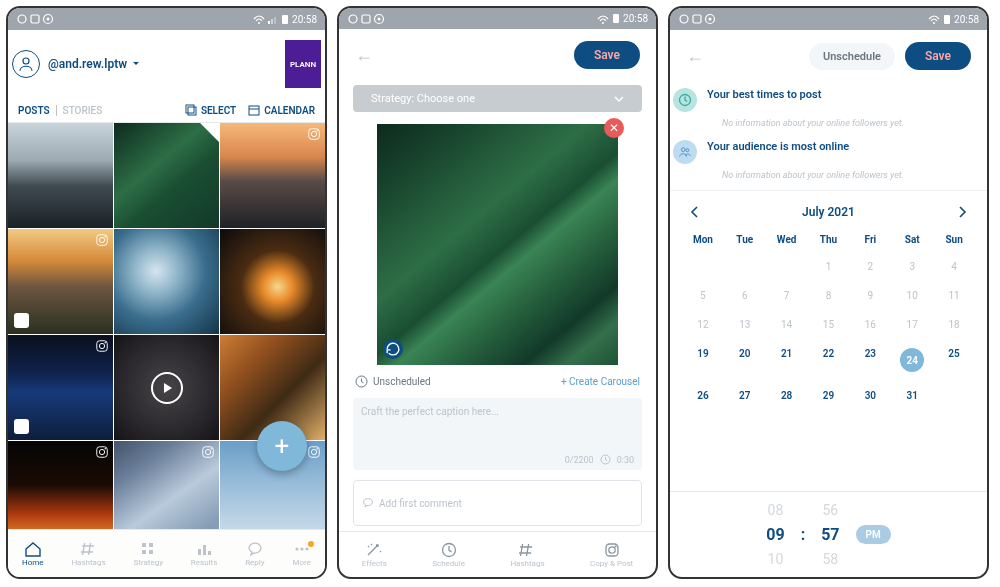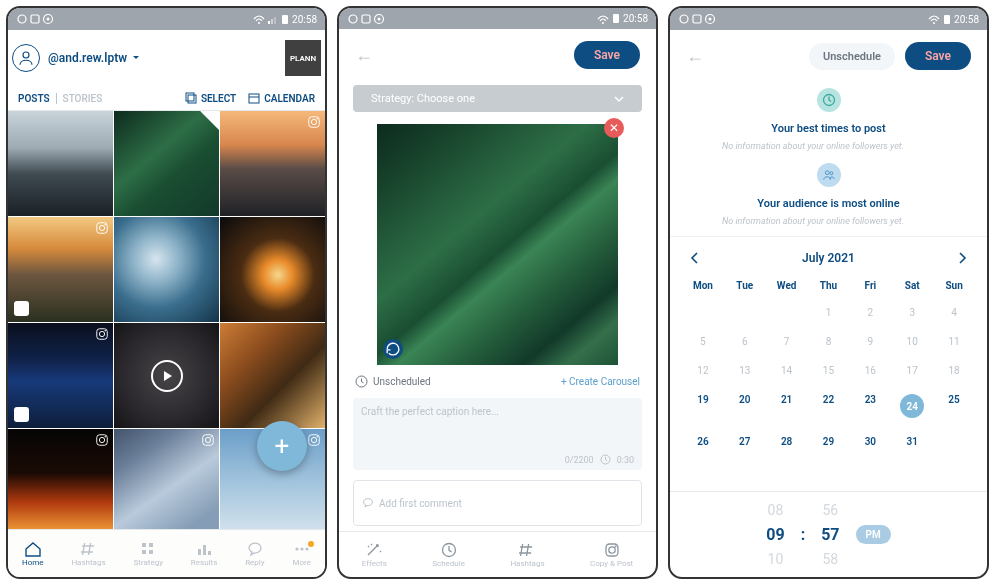--- a/index.html
+++ b/index.html
@@ -5,21 +5,21 @@
   *{box-sizing:border-box;margin:0;padding:0;font-family:-apple-system,BlinkMacSystemFont,"Segoe UI",Roboto,sans-serif;}
   body{background:#fff;display:flex;gap:10px;padding:6px;width:1000px;height:587px;}
   .phone{width:321px;height:573px;border:2px solid #333;border-radius:14px;background:#fff;display:flex;flex-direction:column;overflow:hidden;position:relative;}
   .statusbar{height:22px;background:#9fa5ad;display:flex;justify-content:space-between;align-items:center;padding:0 8px;font-size:10px;color:#fff;}
   .statusbar .left svg, .statusbar .right svg{vertical-align:middle;}
   .statusbar .right{display:flex;align-items:center;gap:3px;}
   .hdr-row{display:flex;align-items:center;padding:10px 4px;justify-content:space-between;}
   .avatar-ring{width:28px;height:28px;border:1.5px solid #0e4d82;border-radius:50%;display:flex;align-items:center;justify-content:center;}
   .avatar-ring svg{width:18px;height:18px;}
   .handle{color:#0e4d82;font-weight:600;font-size:12px;margin-left:8px;display:flex;align-items:center;gap:5px;}
-  .plann-badge{width:36px;height:36px;background:#404040;color:#fff;font-size:8px;font-weight:600;display:flex;align-items:center;justify-content:center;}
+  .plann-badge{width:36px;height:48px;background:#4c1d95;color:#fff;font-size:8px;font-weight:600;display:flex;align-items:center;justify-content:center;}
   .tabs-row{display:flex;justify-content:center;gap:16px;font-size:10px;color:#0e4d82;padding:2px 0 8px;font-weight:600;}
   .tabs-row .tab{display:flex;align-items:center;gap:4px;}
   .tab.inactive{color:#bcc3cb;}
   .subhdr{display:flex;align-items:center;padding:6px 10px;border-bottom:1px solid #e6e9ec;font-size:10px;color:#0e4d82;font-weight:600;}
   .subhdr .sel{margin-left:auto;display:flex;align-items:center;gap:4px;}
   .subhdr .cal{margin-left:12px;display:flex;align-items:center;gap:4px;}
   .stories-lbl{color:#bcc3cb;font-weight:500;}
   .divider-v{width:1px;height:11px;background:#bcc3cb;margin:0 6px;}
   .grid3{display:grid;grid-template-columns:repeat(3,1fr);gap:1px;}
   .cell{aspect-ratio:1/1;position:relative;overflow:hidden;}
@@ -44,21 +44,21 @@
   .status-row{display:flex;justify-content:space-between;align-items:center;padding:6px 16px;font-size:10px;}
   .unsched{color:#6d7680;display:flex;align-items:center;gap:5px;}
   .create-car{color:#5a9fc9;}
   .caption-box{margin:4px 14px;background:#f2f6f8;min-height:72px;border-radius:4px;padding:8px;font-size:10px;color:#bcc3cb;position:relative;}
   .cap-counter{position:absolute;bottom:5px;right:8px;font-size:9px;color:#bcc3cb;display:flex;gap:6px;align-items:center;}
   .first-comment{margin:6px 14px 5px;border:1px solid #e0e4e8;border-radius:4px;padding:16px 8px;font-size:10px;color:#bcc3cb;display:inline-flex;align-items:center;gap:5px;}
   .p2-bnav{height:48px;border-top:1px solid #e6e9ec;display:flex;justify-content:space-around;align-items:center;}
   
   .p3-btns{display:flex;align-items:center;gap:10px;}
   .unsched-pill{background:#f2f6f8;color:#6d7680;border-radius:18px;padding:7px 14px;font-size:11px;font-weight:600;}
-  .info-row{display:flex;align-items:center;gap:10px;padding:6px 12px;flex-direction:column;}
+  .info-row{display:flex;align-items:flex-start;gap:10px;padding:6px 3px;}
   .info-ic{width:24px;height:24px;border-radius:50%;display:flex;align-items:center;justify-content:center;}
   .info-ic.t{background:#b7e4e0;}
   .info-ic.a{background:#bedcf0;}
   .info-title{font-size:11px;color:#0e4d82;font-weight:600;}
   .info-sub{font-size:9px;color:#bcc3cb;font-style:italic;padding:0 18px 6px 52px;}
   .cal-hdr{display:flex;align-items:center;justify-content:space-between;padding:12px 20px 8px;font-size:12px;color:#0e4d82;font-weight:600;}
   .cal-grid{display:grid;grid-template-columns:repeat(7,1fr);text-align:center;padding:0 12px;font-size:10px;}
   .cal-grid .dh{color:#0e4d82;font-weight:700;padding:7px 0;}
   .cal-grid .d{color:#bcc3cb;padding:9px 0;}
   .cal-grid .d.cur{color:#0e4d82;font-weight:600;}

